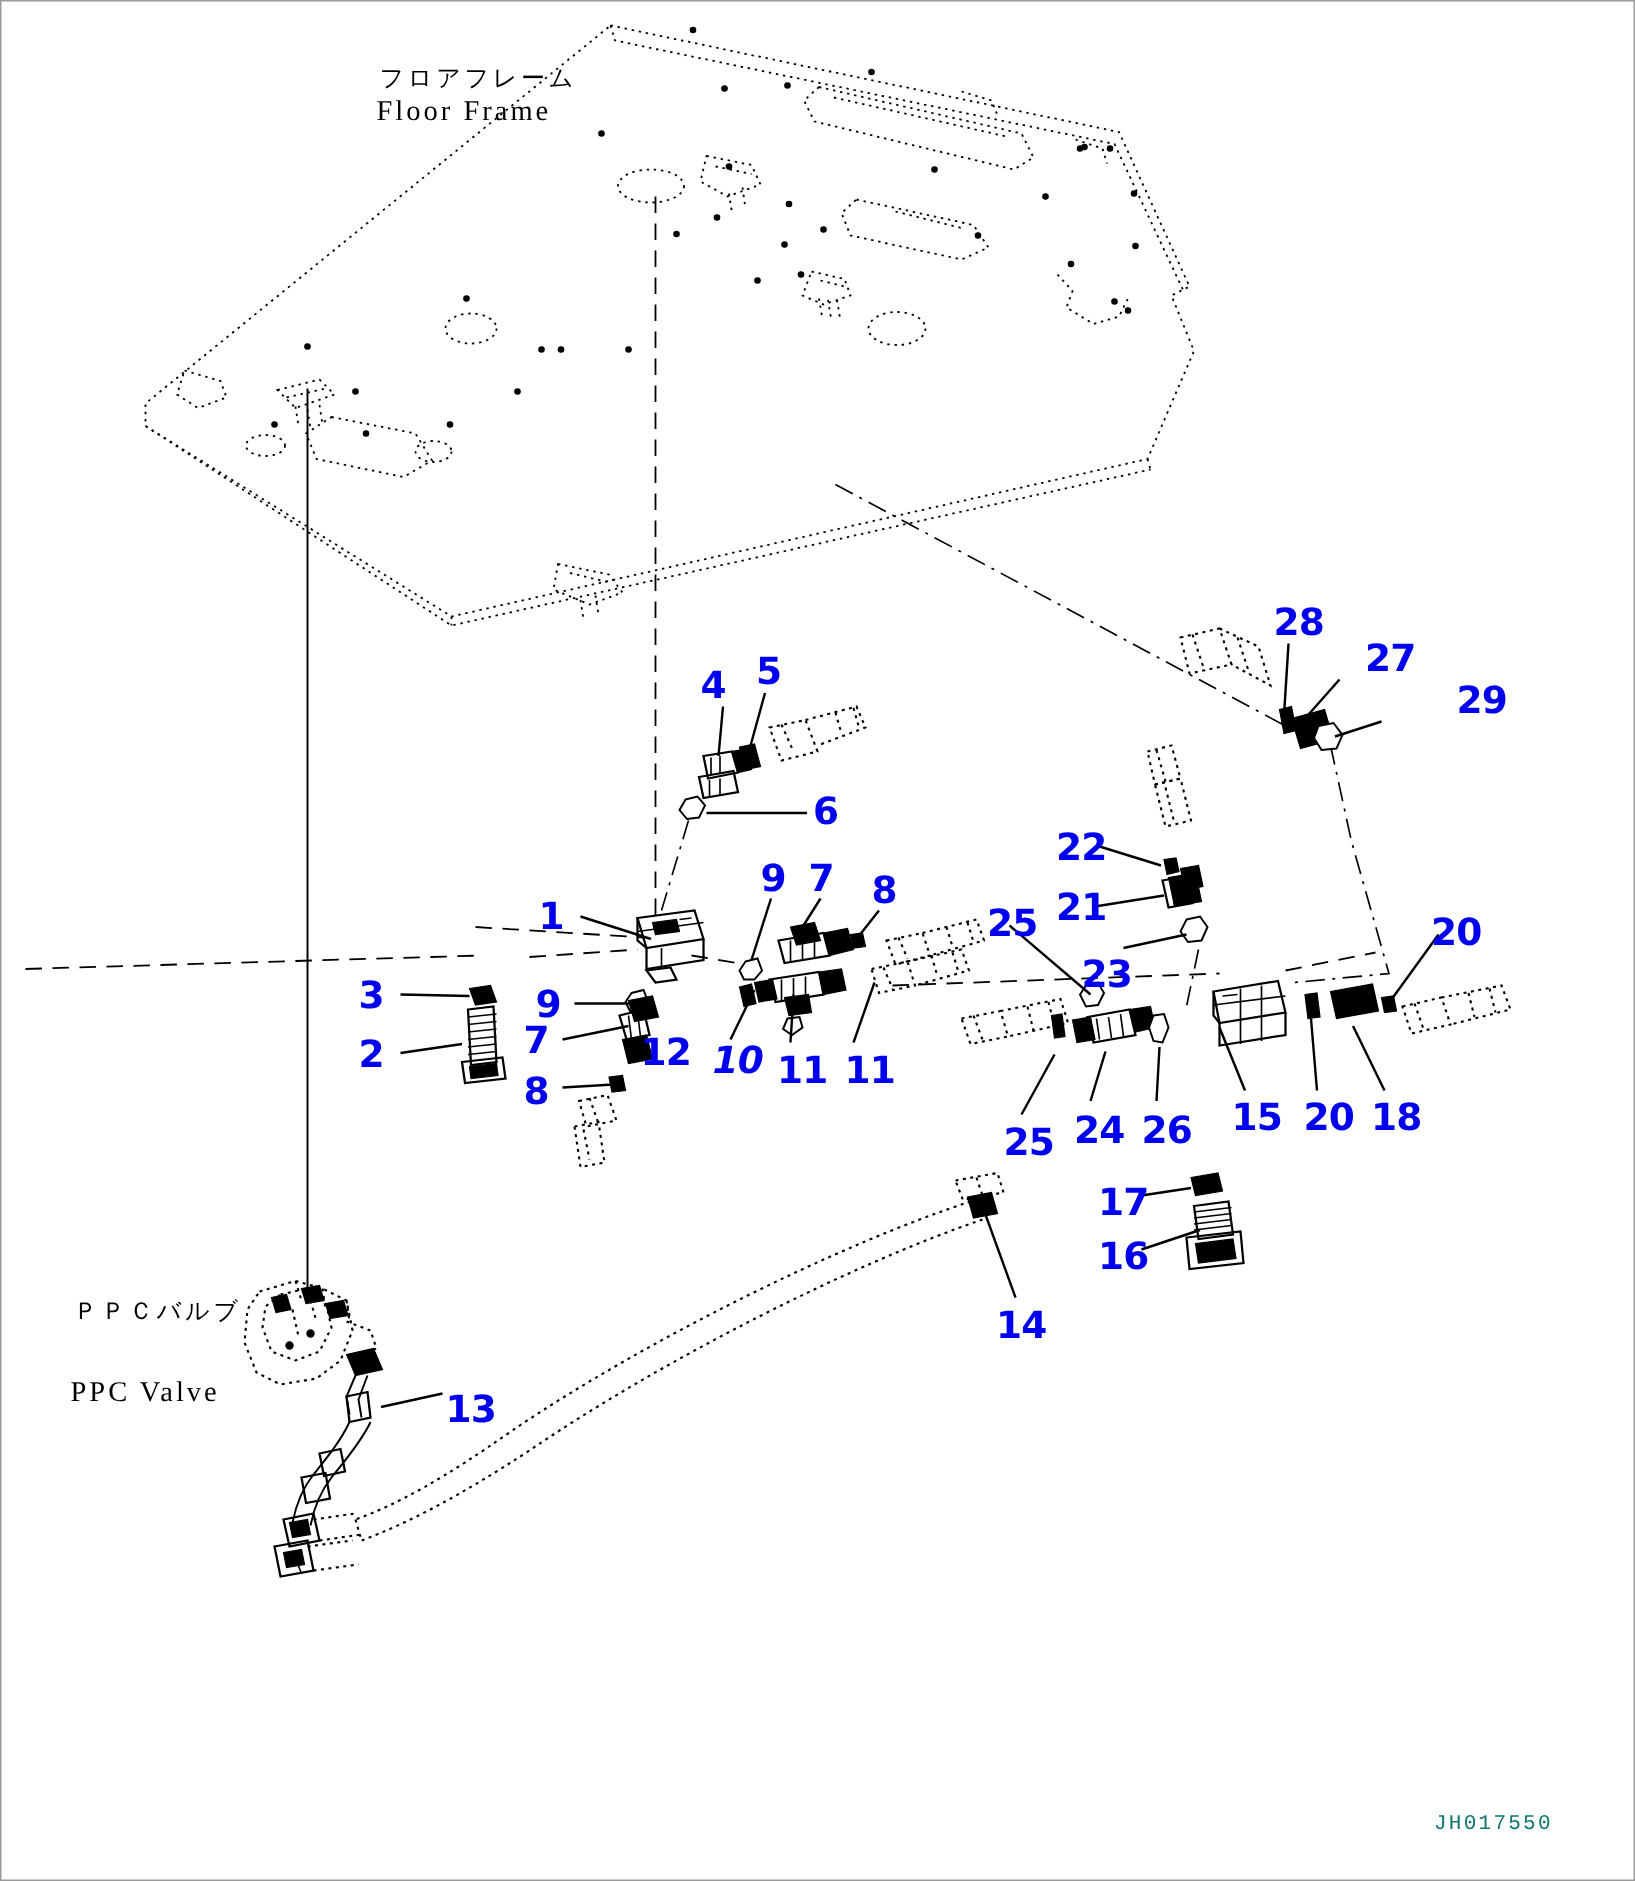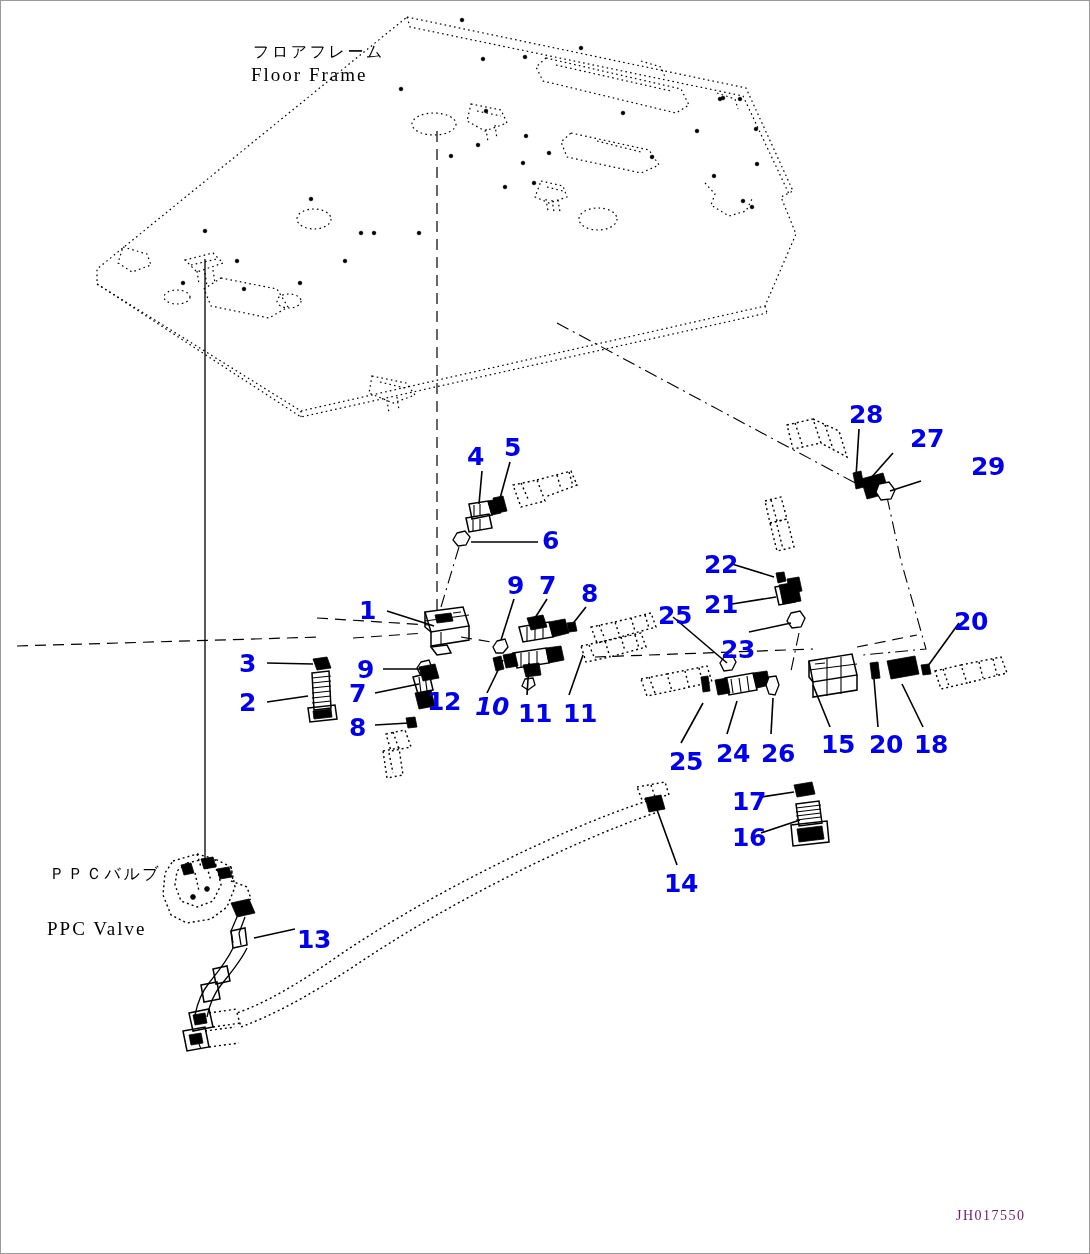--- a/index.html
+++ b/index.html
@@ -47,22 +47,22 @@
     position:absolute;
     color:#000000;
     font-family:Liberation Serif, serif;
     font-size:19px;
     line-height:21px;
     letter-spacing:2px;
     white-space:pre;
   }
   .sheet-code{
     position:absolute;
-    color:#701a75;
-    font-family:Liberation Serif, serif;
+    color:#0f766e;
+    font-family:Liberation Mono, monospace;
     font-size:14px;
     letter-spacing:1.5px;
     white-space:nowrap;
   }
 </style>
 </head>
 <body>
 
 <div id="page">
 

